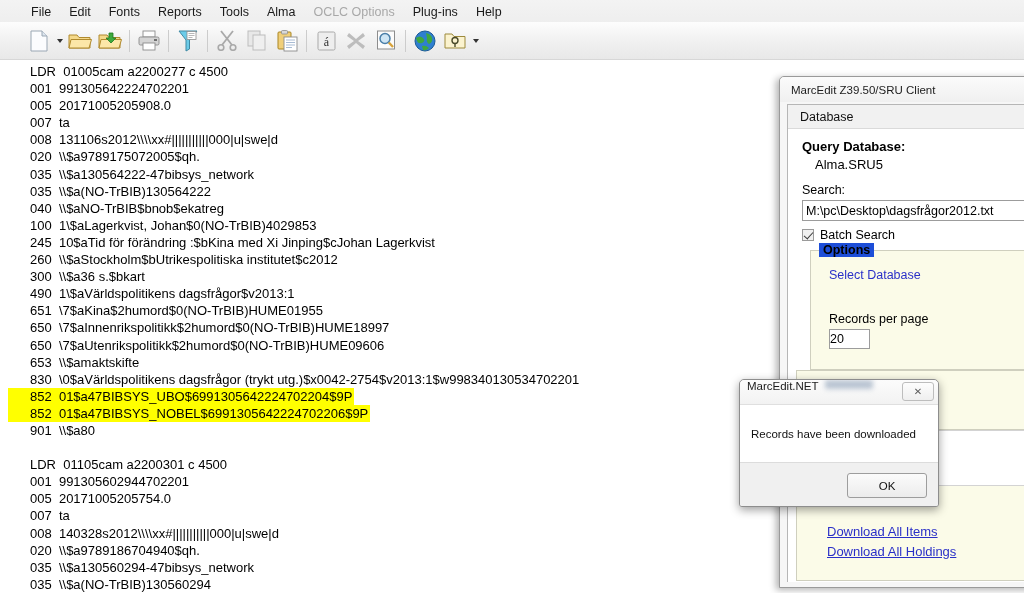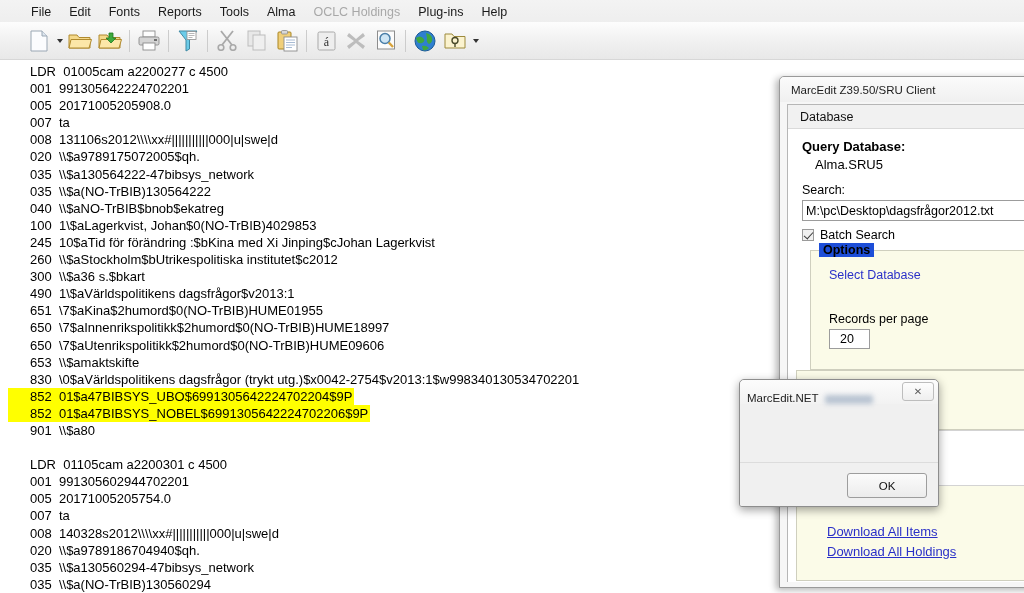--- a/index.html
+++ b/index.html
@@ -220,21 +220,21 @@
   }
   .z-sublabel {
     font-size: 12.5px; color: #000;
     margin: 18px 0 3px 8px;
   }
   .z-smallinput {
     width: 41px; height: 20px;
     border: 1px solid #9c9c9c;
     background: #ffffff;
     font-size: 12.5px; color: #000;
-    padding: 0 10px;
+    padding: 0 0;
     margin-left: 8px;
     box-sizing: border-box;
     font-family: "Liberation Sans", sans-serif;
     line-height: 18px;
     display: block;
   }
 
   .z-panel-yellow {
     position: absolute;
     left: 8px; top: 265px;
@@ -286,21 +286,21 @@
     border: 1px solid #8d8d8d;
     border-radius: 5px 5px 3px 3px;
     box-shadow: 0 3px 10px rgba(0,0,0,0.38);
     box-sizing: border-box;
     overflow: hidden;
   }
   .dlg-title {
     height: 24px;
     background: linear-gradient(to bottom,#fcfcfc 0%, #f2f2f2 100%);
     border-radius: 4px 4px 0 0;
-    display: flex; align-items: flex-end;
+    display: flex; align-items: flex-start;
     padding-left: 7px;
     position: relative;
     box-sizing: border-box;
   }
   .dlg-title-text { font-size: 11.5px; color: #1c1c1c; }
   .dlg-title-blur {
     width: 48px; height: 9px;
     margin-left: 6px;
     background: #b9c4d2;
     filter: blur(2.4px);
@@ -356,21 +356,21 @@
 
 <div id="app">
 
   <div class="menubar" id="menubar">
       <div class="menu-item">File</div>
       <div class="menu-item">Edit</div>
       <div class="menu-item">Fonts</div>
       <div class="menu-item">Reports</div>
       <div class="menu-item">Tools</div>
       <div class="menu-item">Alma</div>
-      <div class="menu-item disabled">OCLC Holdings</div>
+      <div class="menu-item disabled">OCLC Options</div>
       <div class="menu-item">Plug-ins</div>
       <div class="menu-item">Help</div>
     </div>
 
   <div class="toolbar">
 
     <div class="tb-btn" title="New">
       <svg class="tb-icon" width="18" height="22" viewBox="0 0 18 22">
         <path d="M1 1 H12 L17 6 V21 H1 Z" fill="#fbfcfe" stroke="#9aa7b4" stroke-width="1"></path>
         <path d="M12 1 V6 H17" fill="#dde6ef" stroke="#9aa7b4" stroke-width="1"></path>
@@ -547,18 +547,21 @@
 
     </div>
   </div>
 
   <div class="dialog">
     <div class="dlg-title">
       <span class="dlg-title-text">MarcEdit.NET</span>
       <span class="dlg-title-blur"></span>
       <span class="dlg-close">✕</span>
     </div>
+    <div class="dlg-body">
+      <span class="dlg-msg">Records have been downloaded</span>
+    </div>
     <div class="dlg-footer">
       <div class="dlg-ok">OK</div>
     </div>
   </div>
 
 </div>
 
 </body></html>

